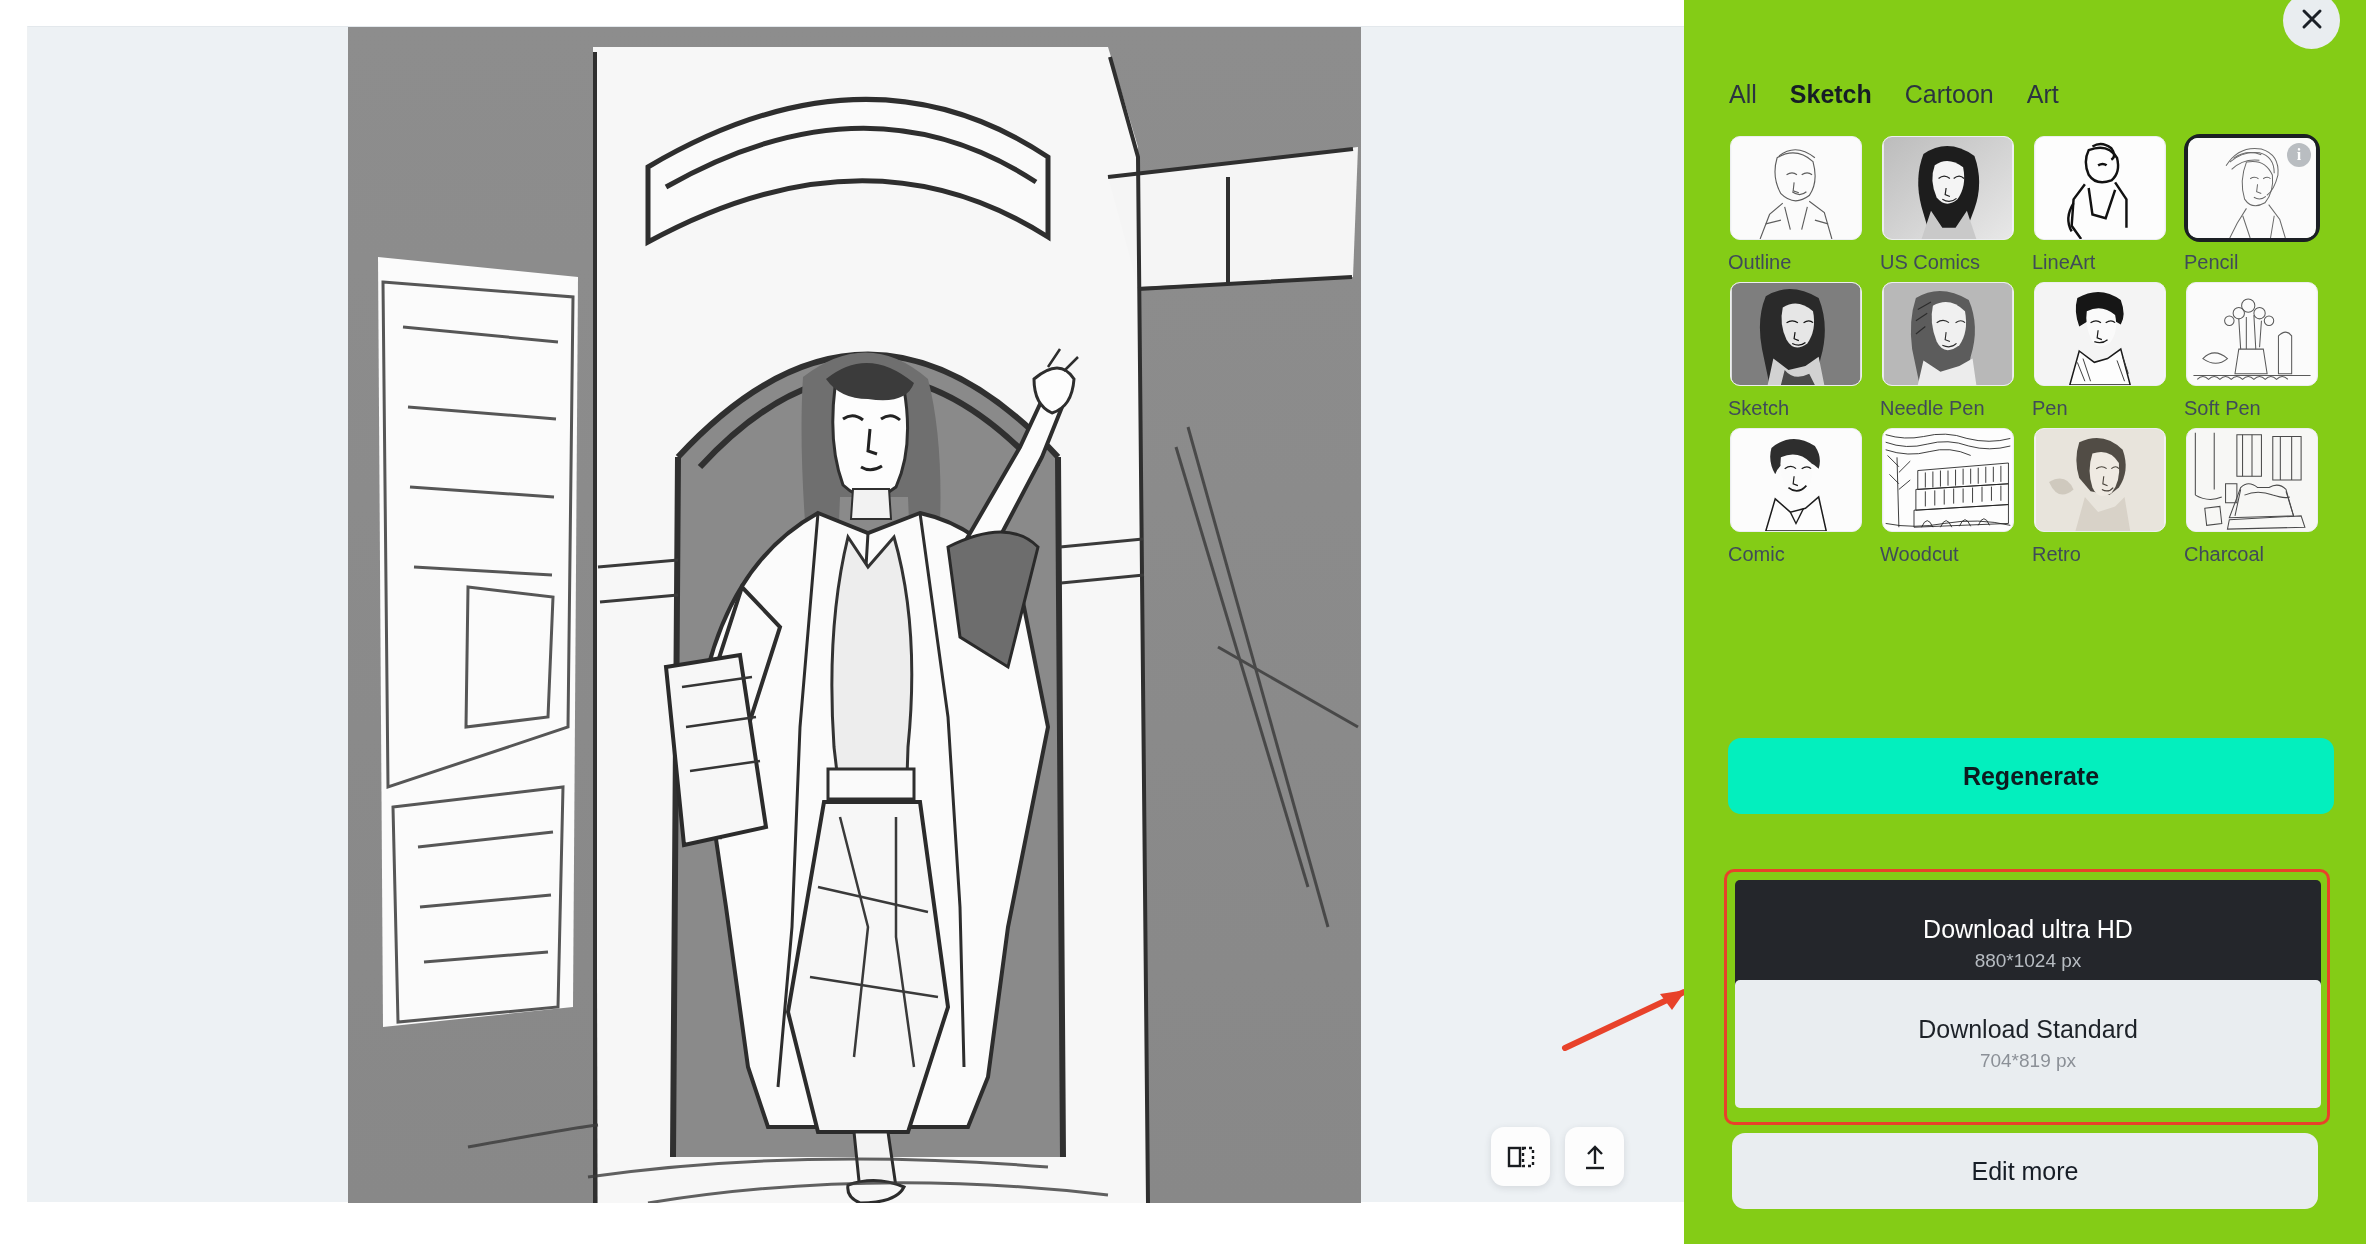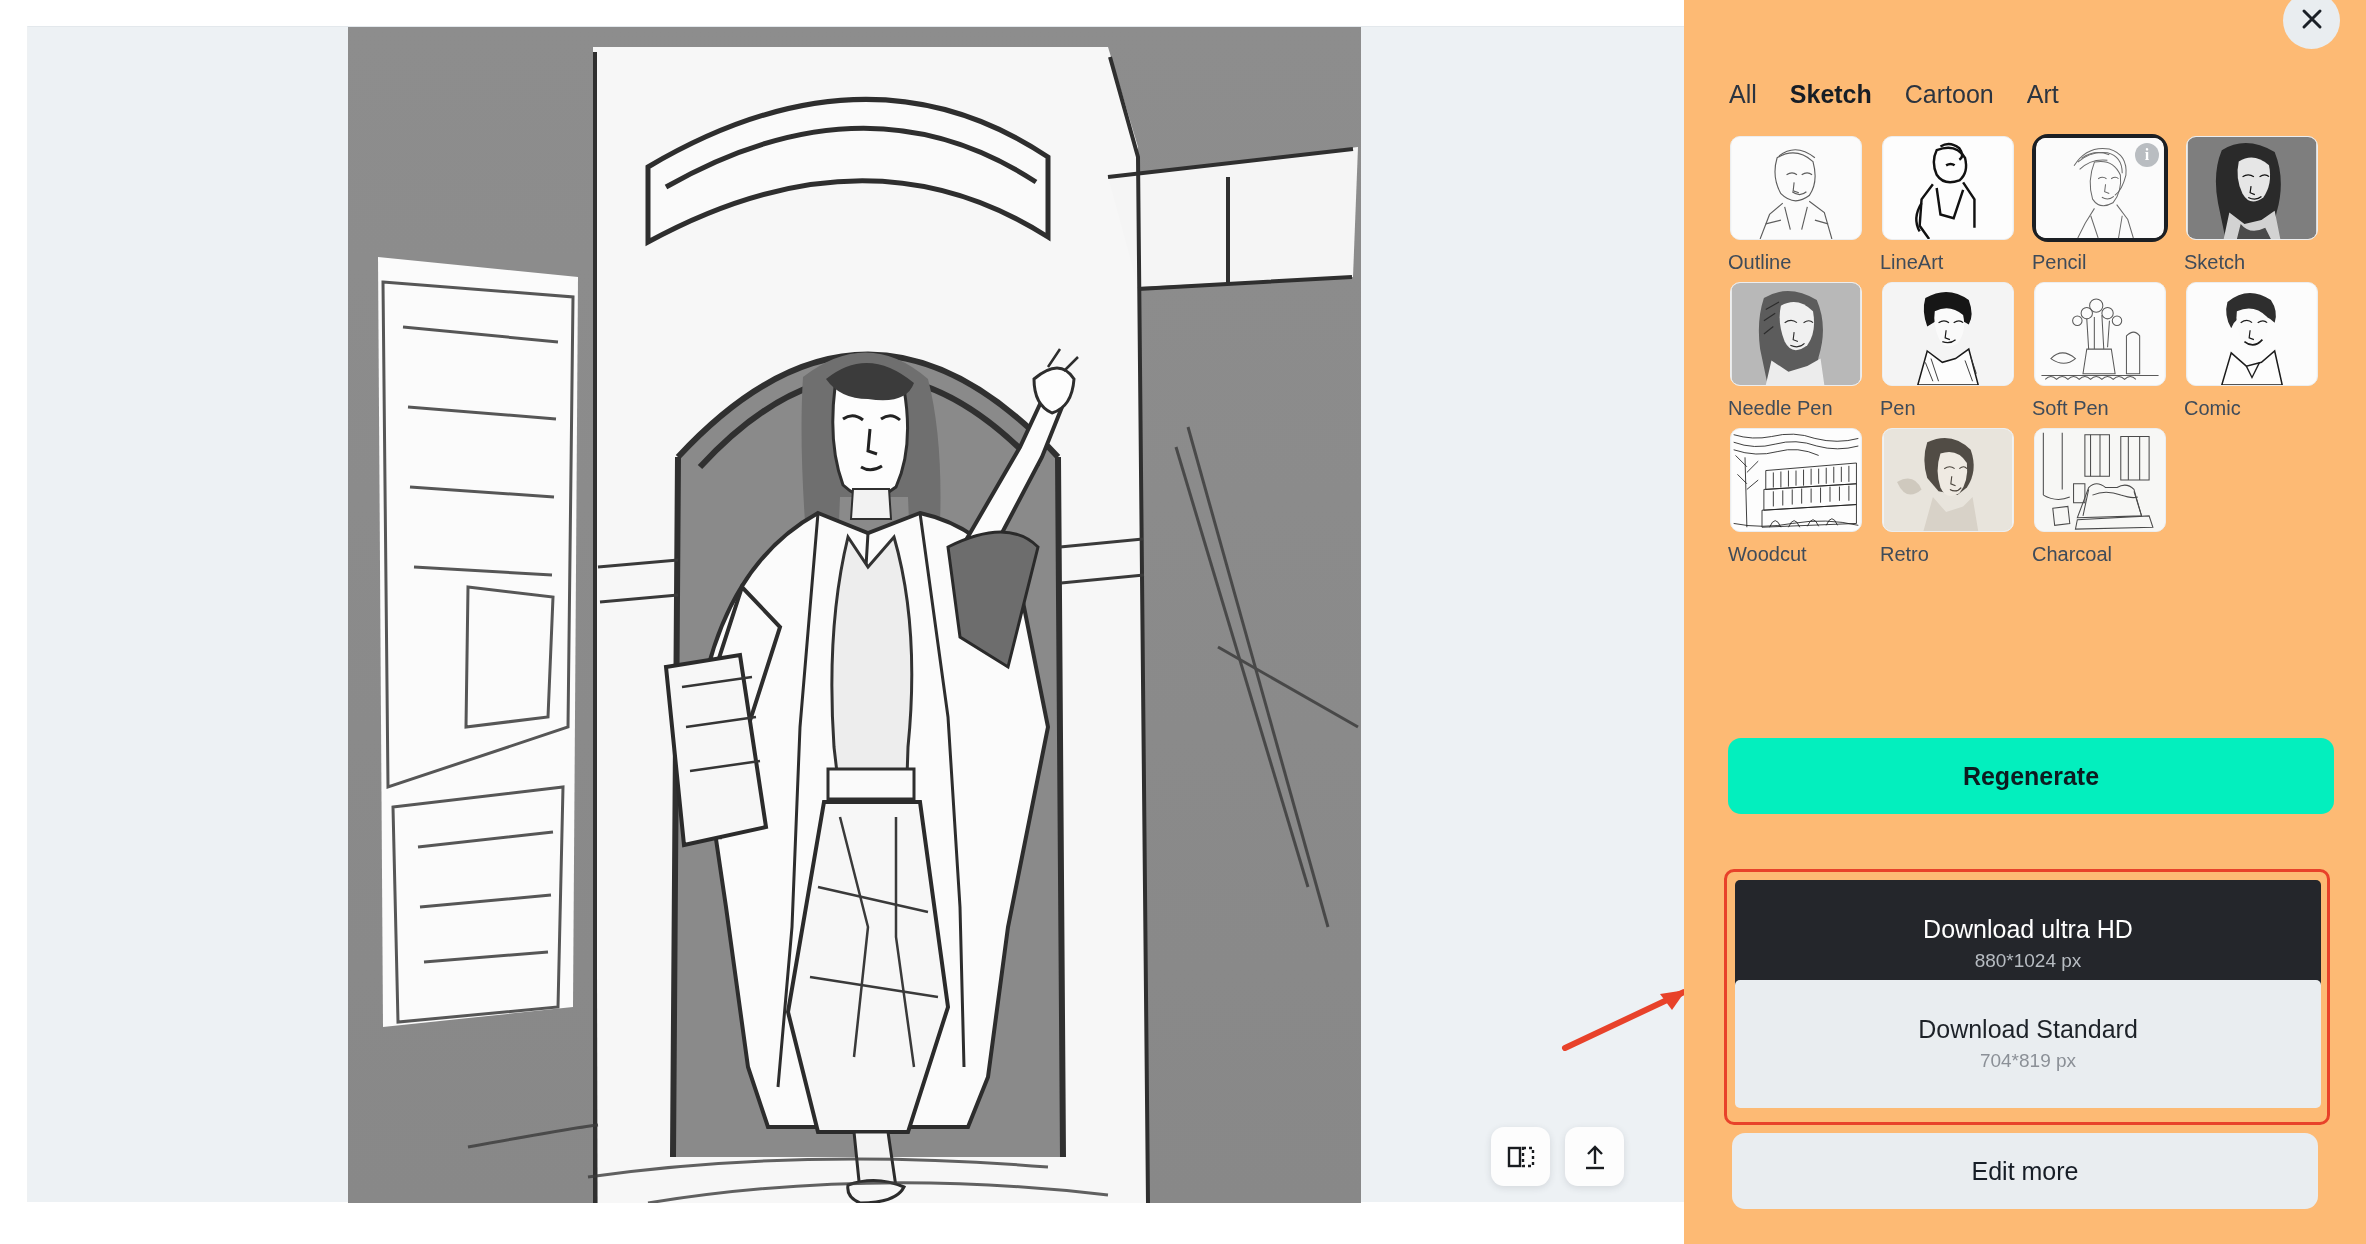--- a/index.html
+++ b/index.html
@@ -31,21 +31,21 @@
     width:59px;height:59px;border-radius:13px;background:#fdfdfd;
     box-shadow:0 2px 7px rgba(40,50,60,.13);
     display:flex;align-items:center;justify-content:center;
     cursor:pointer;border:none;padding:0;
   }
   .tool-btn svg{display:block;}
 
   
   #side-panel{
     position:absolute;left:1684px;top:0;width:682px;height:1244px;
-    background:#fdba74;
+    background:#84cc16;
   }
   #close-button{
     position:absolute;right:26px;top:-8px;width:57px;height:57px;border-radius:50%;
     background:#e9edf0;display:flex;align-items:center;justify-content:center;
     cursor:pointer;border:none;padding:0;
   }
   #tabs{
     position:absolute;left:45px;top:80px;display:flex;align-items:baseline;gap:33px;
   }
   .tab{
@@ -301,20 +301,44 @@
               </g>
             </svg>
           </div>
         </div>
         <div class="style-label">Outline</div>
       </div>
       <div class="style-cell">
         <div class="thumb-wrap">
           <div class="thumb">
             <svg viewBox="0 0 136 108">
+              <defs>
+                <linearGradient id="g1" x1="0" y1="0" x2="1" y2="1">
+                  <stop offset="0" stop-color="#bcbcbc"></stop>
+                  <stop offset="1" stop-color="#e8e8e8"></stop>
+                </linearGradient>
+              </defs>
+              <rect width="136" height="108" fill="url(#g1)"></rect>
+              <path d="M42 18 Q68 0 96 20 Q106 48 96 76 L84 108 L50 108 L40 74 Q32 44 42 18Z" fill="#1d1d1d"></path>
+              <path d="M54 30 Q68 20 84 32 Q88 52 78 66 Q66 76 56 64 Q48 46 54 30Z" fill="#f4f4f4"></path>
+              <g stroke="#222" stroke-width="1.3" fill="none">
+                <path d="M58 44 q6-5 12 0 M74 44 q6-5 11 0"></path>
+                <path d="M66 54 l-1 7 l5 2"></path>
+                <path d="M62 66 q8 5 15 -1"></path>
+              </g>
+              <path d="M50 78 L62 96 L76 96 L88 78 L98 108 L40 108Z" fill="#c9c9c9"></path>
+            </svg>
+          </div>
+        </div>
+        <div class="style-label">US Comics</div>
+      </div>
+      <div class="style-cell">
+        <div class="thumb-wrap">
+          <div class="thumb">
+            <svg viewBox="0 0 136 108">
               <rect width="136" height="108" fill="#fdfdfd"></rect>
               <g stroke="#111" stroke-width="2.6" fill="none">
                 <path d="M56 14 Q76 6 86 22 Q90 38 80 46 Q64 52 56 40 Q50 26 56 14Z"></path>
                 <path d="M60 10 q10-6 20 2 q6 8 0 12"></path>
                 <path d="M66 30 q5-3 9 0"></path>
                 <path d="M52 50 L40 66 L38 94 L48 108 M84 48 L96 66 L96 96"></path>
                 <path d="M56 54 L60 82 L74 86 L84 56"></path>
                 <path d="M40 70 Q30 86 38 100"></path>
               </g>
             </svg>

